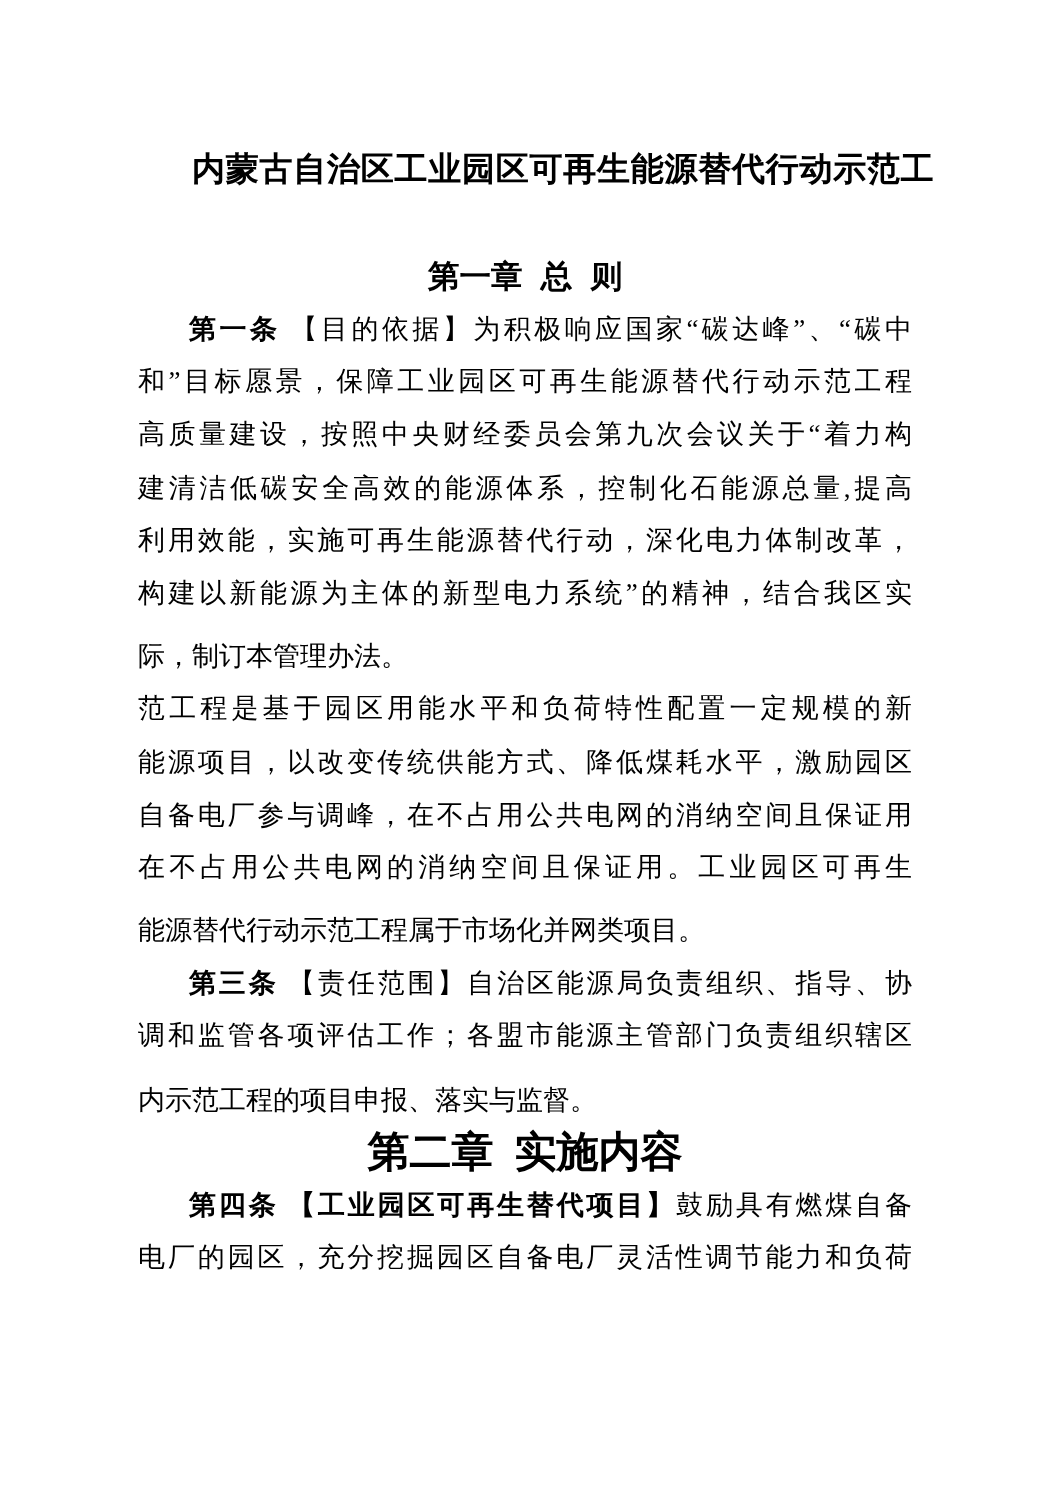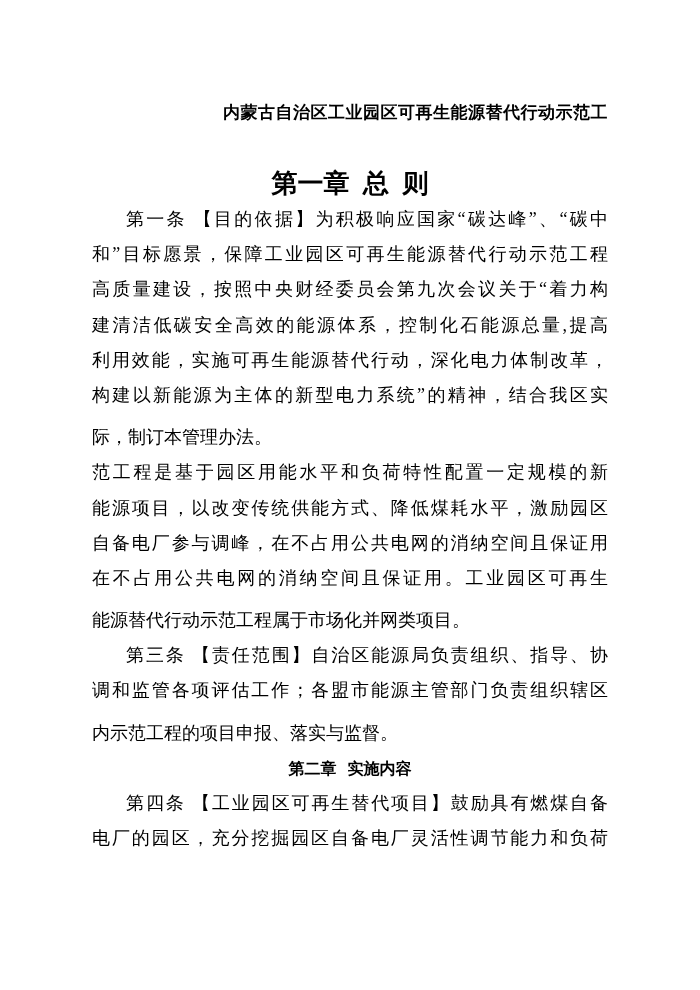--- a/index.html
+++ b/index.html
@@ -12,32 +12,32 @@
     position: relative;
   }
   .sheet {
     position: absolute;
     left: 92px; top: 90px;
     width: 516px;
   }
   .doc-title {
     font-family: "Liberation Sans", sans-serif;
     font-weight: 700;
-    font-size: 17px;
+    font-size: 22px;
     line-height: 46px;
     height: 46px;
-    text-align: right;
+    text-align: left;
     white-space: nowrap;
     letter-spacing: 0.5px;
     margin-left: 36px;
   }
   .title-gap { height: 30px; }
   .chapter {
     font-weight: 700;
-    font-size: 26px;
+    font-size: 21px;
     line-height: 36px;
     height: 36px;
     text-align: center;
     white-space: nowrap;
     word-spacing: 7px;
   }
   .line {
     font-size: 18px;
     line-height: 35.2px;
     height: 35.2px;
@@ -46,23 +46,23 @@
   .j {
     text-align: justify;
     text-align-last: justify;
   }
   .left {
     text-align: left;
     white-space: nowrap;
     margin-top: 7px;
   }
   .ind { padding-left: 34px; }
-  .line b { font-weight: 400; }
+  .line b { font-weight: 700; }
   .chapter-line {
-    font-size: 16px;
+    font-size: 28px;
     font-weight: 700;
     text-align: center;
     line-height: 35.2px;
     height: 35.2px;
     white-space: nowrap;
     word-spacing: 7px;
   }
 </style>
 </head>
 <body>

